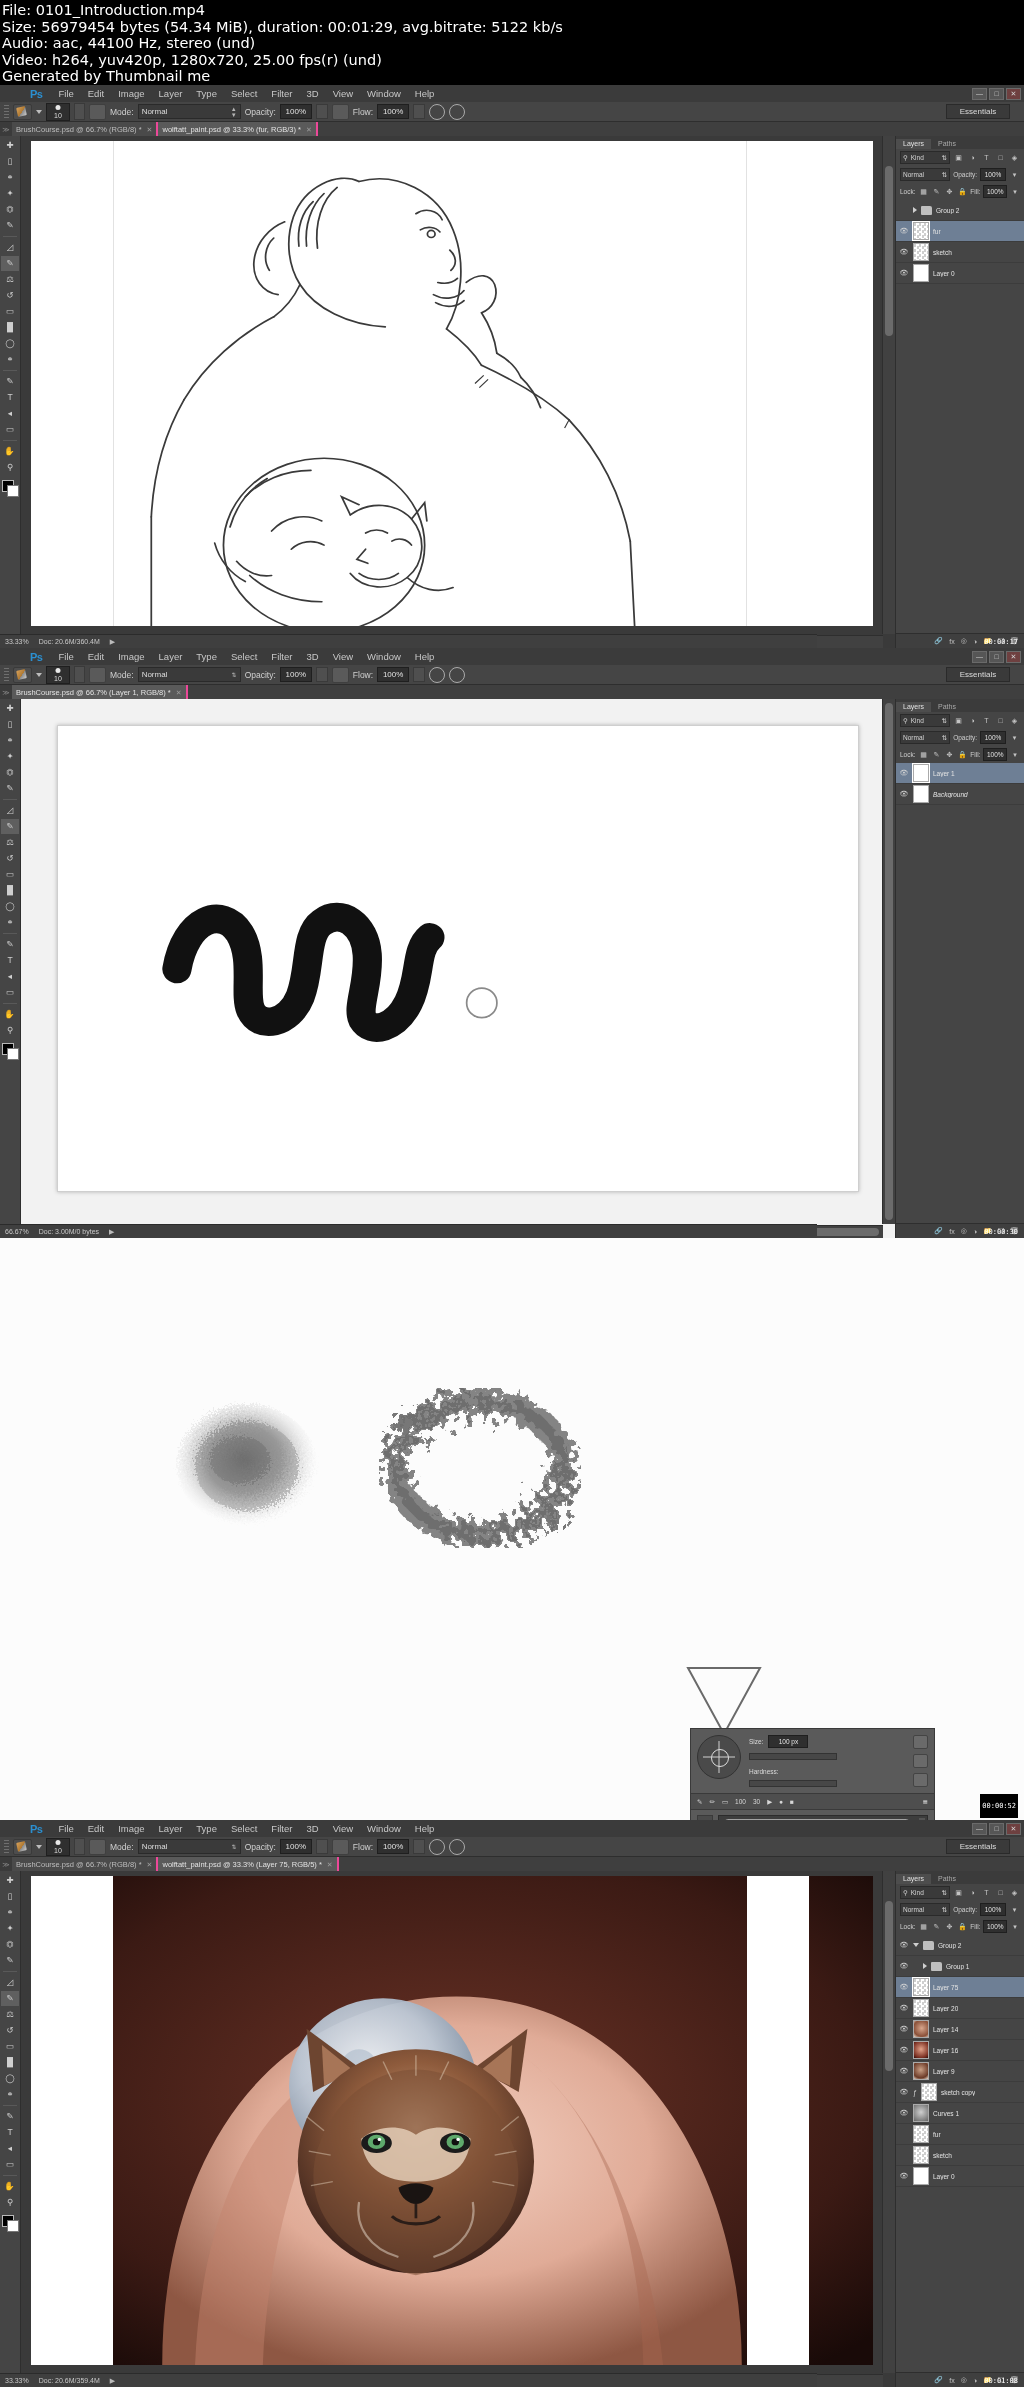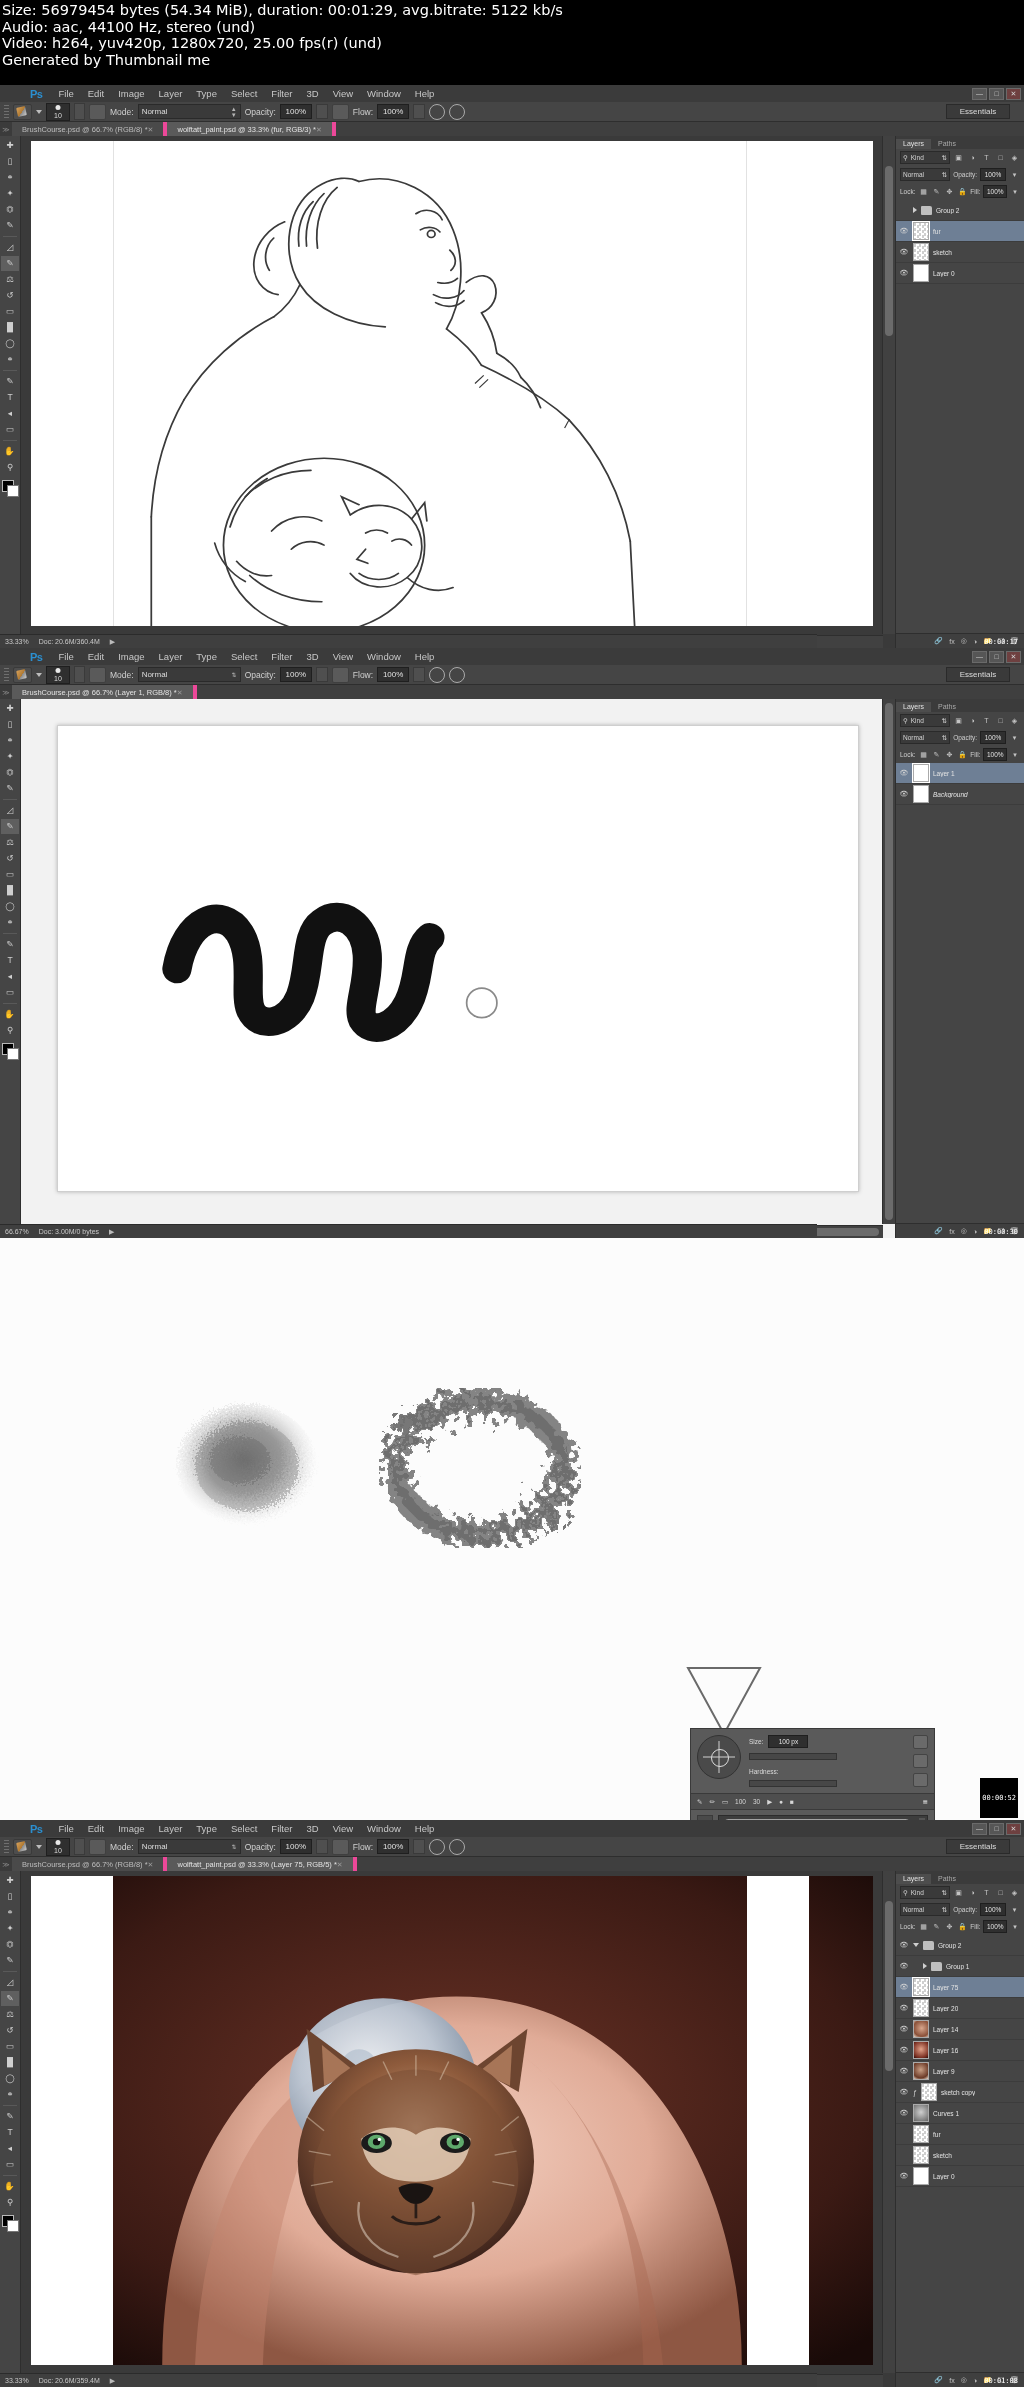--- a/index.html
+++ b/index.html
@@ -36,21 +36,21 @@
   .opt-select .arrows{color:#b5b5b5;font-size:6px;line-height:6px;}
   .opt-num{height:13px;width:30px;background:#2f2f2f;border:1px solid #1f1f1f;color:#e0e0e0;font-size:8px;
     display:flex;align-items:center;justify-content:center;}
   .opt-numarrow{width:10px;height:13px;background:#4f4f4f;border:1px solid #3a3a3a;display:flex;align-items:center;justify-content:center;}
   .opt-airbrush{width:14px;height:14px;border-radius:50%;border:1px solid #aaa;}
   .essentials{margin-left:auto;margin-right:14px;height:13px;min-width:62px;background:#3a3a3a;border:1px solid #2a2a2a;
     color:#dcdcdc;font-size:8px;display:flex;align-items:center;justify-content:center;}
 
   .ps-tabbar{height:15px;background:#3f3f3f;display:flex;align-items:flex-end;border-bottom:1px solid #2b2b2b;}
   .tab-grip{width:12px;height:15px;color:#8a8a8a;font-size:7px;display:flex;align-items:center;justify-content:center;background:#3b3b3b;}
-  .ps-tab{height:15px;display:flex;align-items:center;padding:0 10px;font-size:7.5px;color:#bdbdbd;background:#4a4a4a;border-right:4px solid #ec4899;}
+  .ps-tab{height:15px;display:flex;align-items:center;gap:5px;padding:0 4px;font-size:7.5px;color:#bdbdbd;background:#4a4a4a;border-right:2px solid #ec4899;}
   .ps-tab.active{background:#5a5a5a;color:#e2e2e2;}
   .ps-tab .x{font-size:7px;color:#9a9a9a;}
 
   .ps-body{position:absolute;left:0;right:0;bottom:0;top:51px;display:flex;}
   .ps-tools{width:20px;background:#454545;border-right:1px solid #2e2e2e;padding-top:2px;display:flex;flex-direction:column;align-items:center;gap:1px;}
   .tool{width:18px;height:15px;display:flex;align-items:center;justify-content:center;color:#cfcfcf;font-size:8.5px;line-height:9px;}
   .tool.sel{background:#5f5f5f;}
   .tool-sep{width:14px;height:1px;background:#595959;margin:2px 0;}
   .tool-colors{margin-top:4px;width:16px;height:16px;position:relative;}
   .tool-colors .fg{position:absolute;left:0;top:0;width:10px;height:10px;background:#000;border:1px solid #b9b9b9;}
@@ -118,20 +118,21 @@
     background:linear-gradient(to bottom,#9a9a9a,#e6e6e6 45%,#5a5a5a);}
   .bp-sb{position:absolute;right:2px;top:2px;bottom:2px;width:6px;background:#555;}
 
   .ts-label{position:absolute;color:#fff;font-size:7px;font-family:"DejaVu Sans Mono",monospace;}
   .ts-dark{color:#d8d8d8;}
 </style>
 </head>
 <body>
 
 <div class="vid-header">
+  <div>File: 0101_Introduction.mp4</div>
   <div>Size: 56979454 bytes (54.34 MiB), duration: 00:01:29, avg.bitrate: 5122 kb/s</div>
   <div>Audio: aac, 44100 Hz, stereo (und)</div>
   <div>Video: h264, yuv420p, 1280x720, 25.00 fps(r) (und)</div>
   <div>Generated by Thumbnail me</div>
 </div>
 
 <div class="ps-win" style="left:0;top:85px;width:1024px;height:563px;">
 
   <div class="ps-menubar">
     <span class="ps-logo">Ps</span>
@@ -629,21 +630,21 @@
       <div class="bp-strokes">
         <span class="stroke" style="top:3px"></span>
         <span class="stroke" style="top:17px"></span>
         <span class="stroke" style="top:31px;background:linear-gradient(to bottom,#8a8a8a,#f0f0f0 40%,#4a4a4a)"></span>
         <span class="stroke" style="top:45px"></span>
         <span class="bp-sb"></span>
       </div>
     </div>
   </div>
 
-  <span class="ts-label ts-dark" style="position:absolute;right:6px;bottom:2px;color:#fff;background:#000;padding:16px 2px;">00:00:52</span>
+  <span class="ts-label ts-dark" style="position:absolute;right:6px;bottom:2px;color:#fff;background:#000;padding:8px 2px;">00:00:52</span>
 </div>
 
 <div class="ps-win" style="left:0;top:1820px;width:1024px;height:567px;">
 
   <div class="ps-menubar">
     <span class="ps-logo">Ps</span>
     <span class="ps-menu-item">File</span>
     <span class="ps-menu-item">Edit</span>
     <span class="ps-menu-item">Image</span>
     <span class="ps-menu-item">Layer</span>

